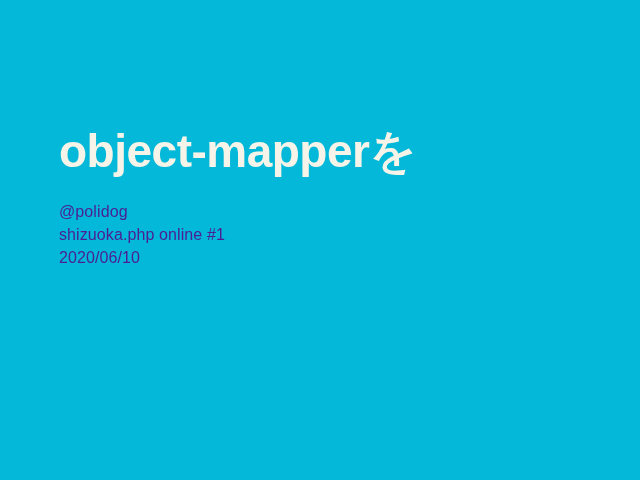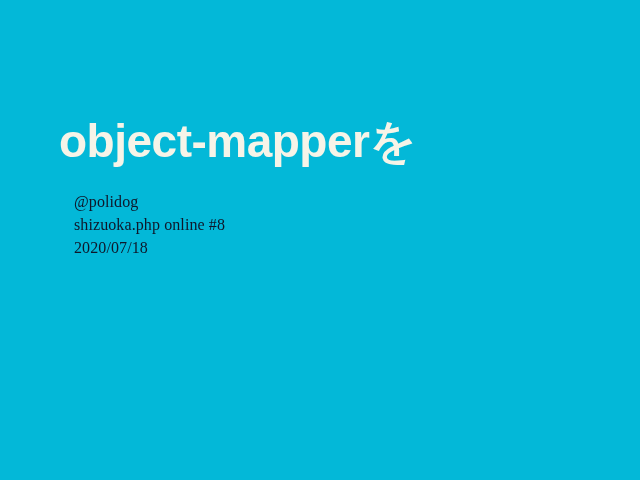--- a/index.html
+++ b/index.html
@@ -18,46 +18,46 @@
     position: relative;
     width: 640px;
     height: 480px;
     background: #03b8d8;
     box-sizing: border-box;
   }
 
   #content-block {
     position: absolute;
     left: 59px;
-    top: 110px;
+    top: 120px;
     width: 520px;
   }
 
   #title {
     margin: 0;
     padding: 0;
     color: #f6f4e8;
     font-family: "Liberation Sans", sans-serif;
     font-weight: bold;
     font-size: 46px;
     line-height: 63px;
     letter-spacing: -0.5px;
     white-space: nowrap;
   }
 
   .title-line {
     display: block;
   }
 
   #subtitle {
-    margin: 15px;
+    margin: 0;
     padding: 0;
     margin-top: 17px;
-    color: #0f172a;
-    font-family: Liberation Serif, serif;
+    color: #4c1d95;
+    font-family: Liberation Sans, sans-serif;
     font-weight: normal;
     font-size: 16px;
     line-height: 23px;
     letter-spacing: 0.1px;
   }
 
   .subtitle-line {
     display: block;
     white-space: nowrap;
   }
@@ -68,19 +68,19 @@
 <div id="slide">
 
   <div id="content-block">
 
     <h1 id="title">
       <span class="title-line">object-mapperを</span>
     </h1>
 
     <div id="subtitle">
       <span class="subtitle-line">@polidog</span>
-      <span class="subtitle-line">shizuoka.php online #8</span>
-      <span class="subtitle-line">2020/07/18</span>
+      <span class="subtitle-line">shizuoka.php online #1</span>
+      <span class="subtitle-line">2020/06/10</span>
     </div>
 
   </div>
 
 </div>
 
 </body></html>

